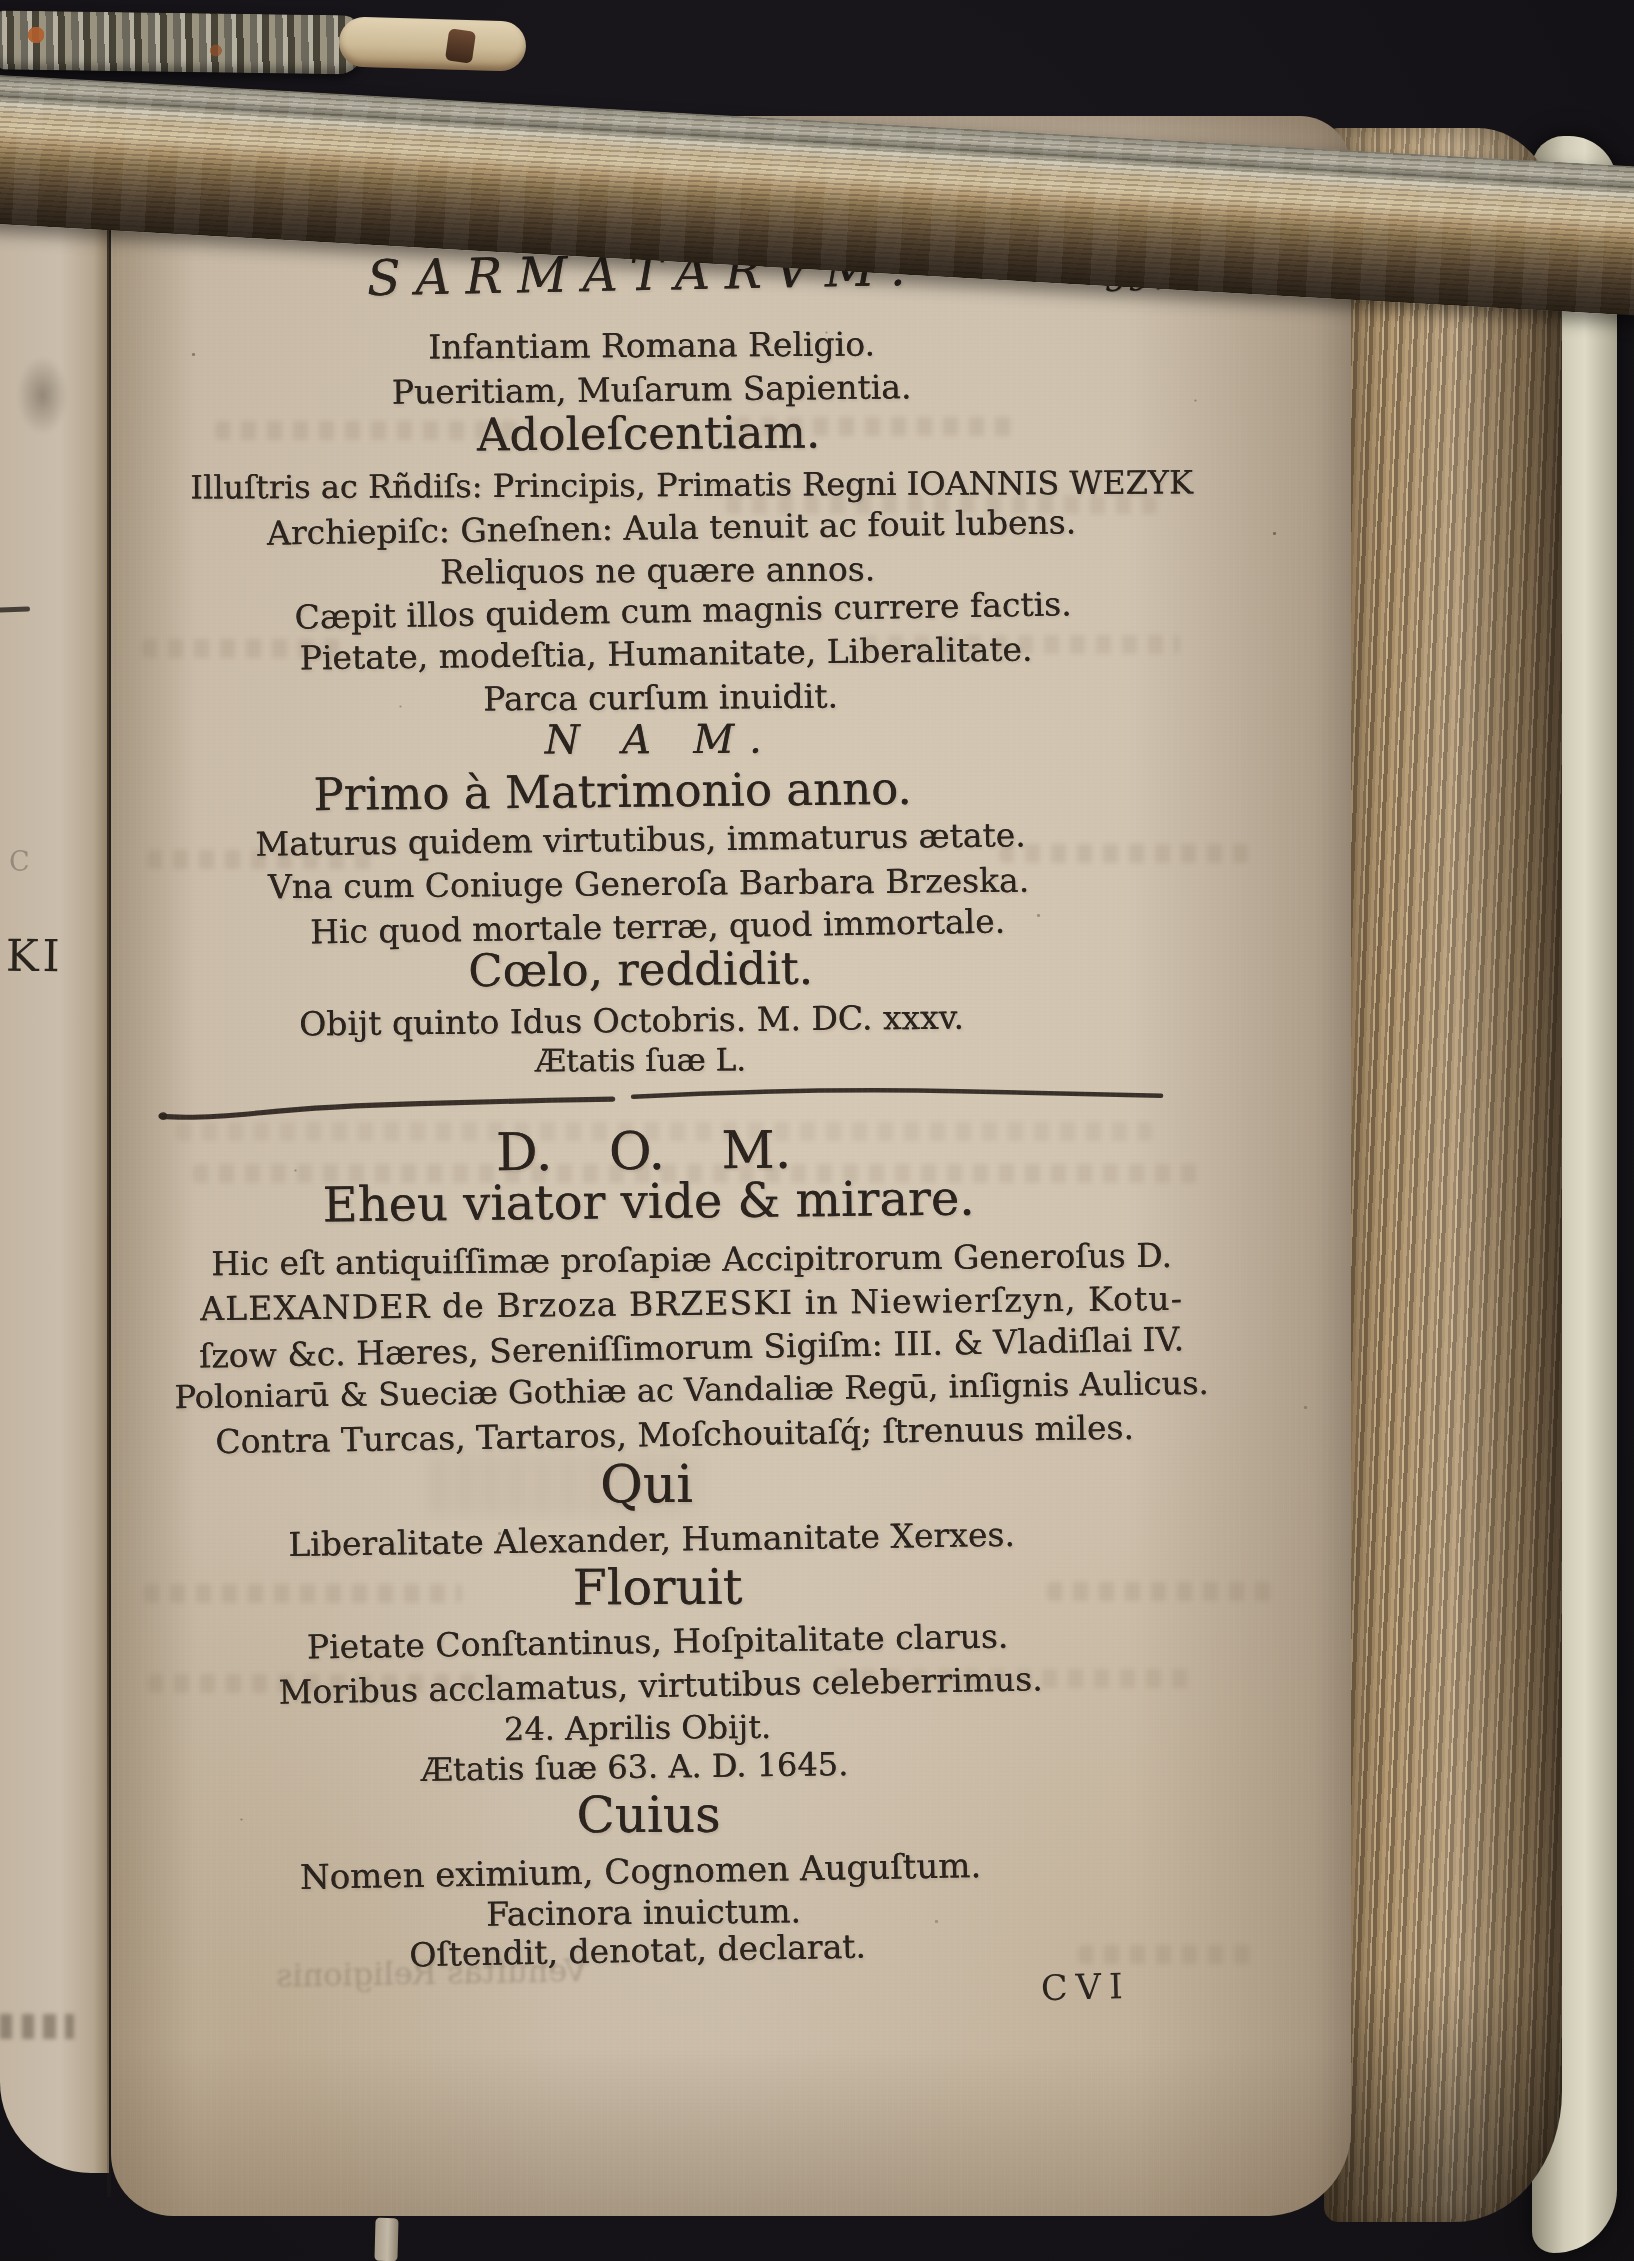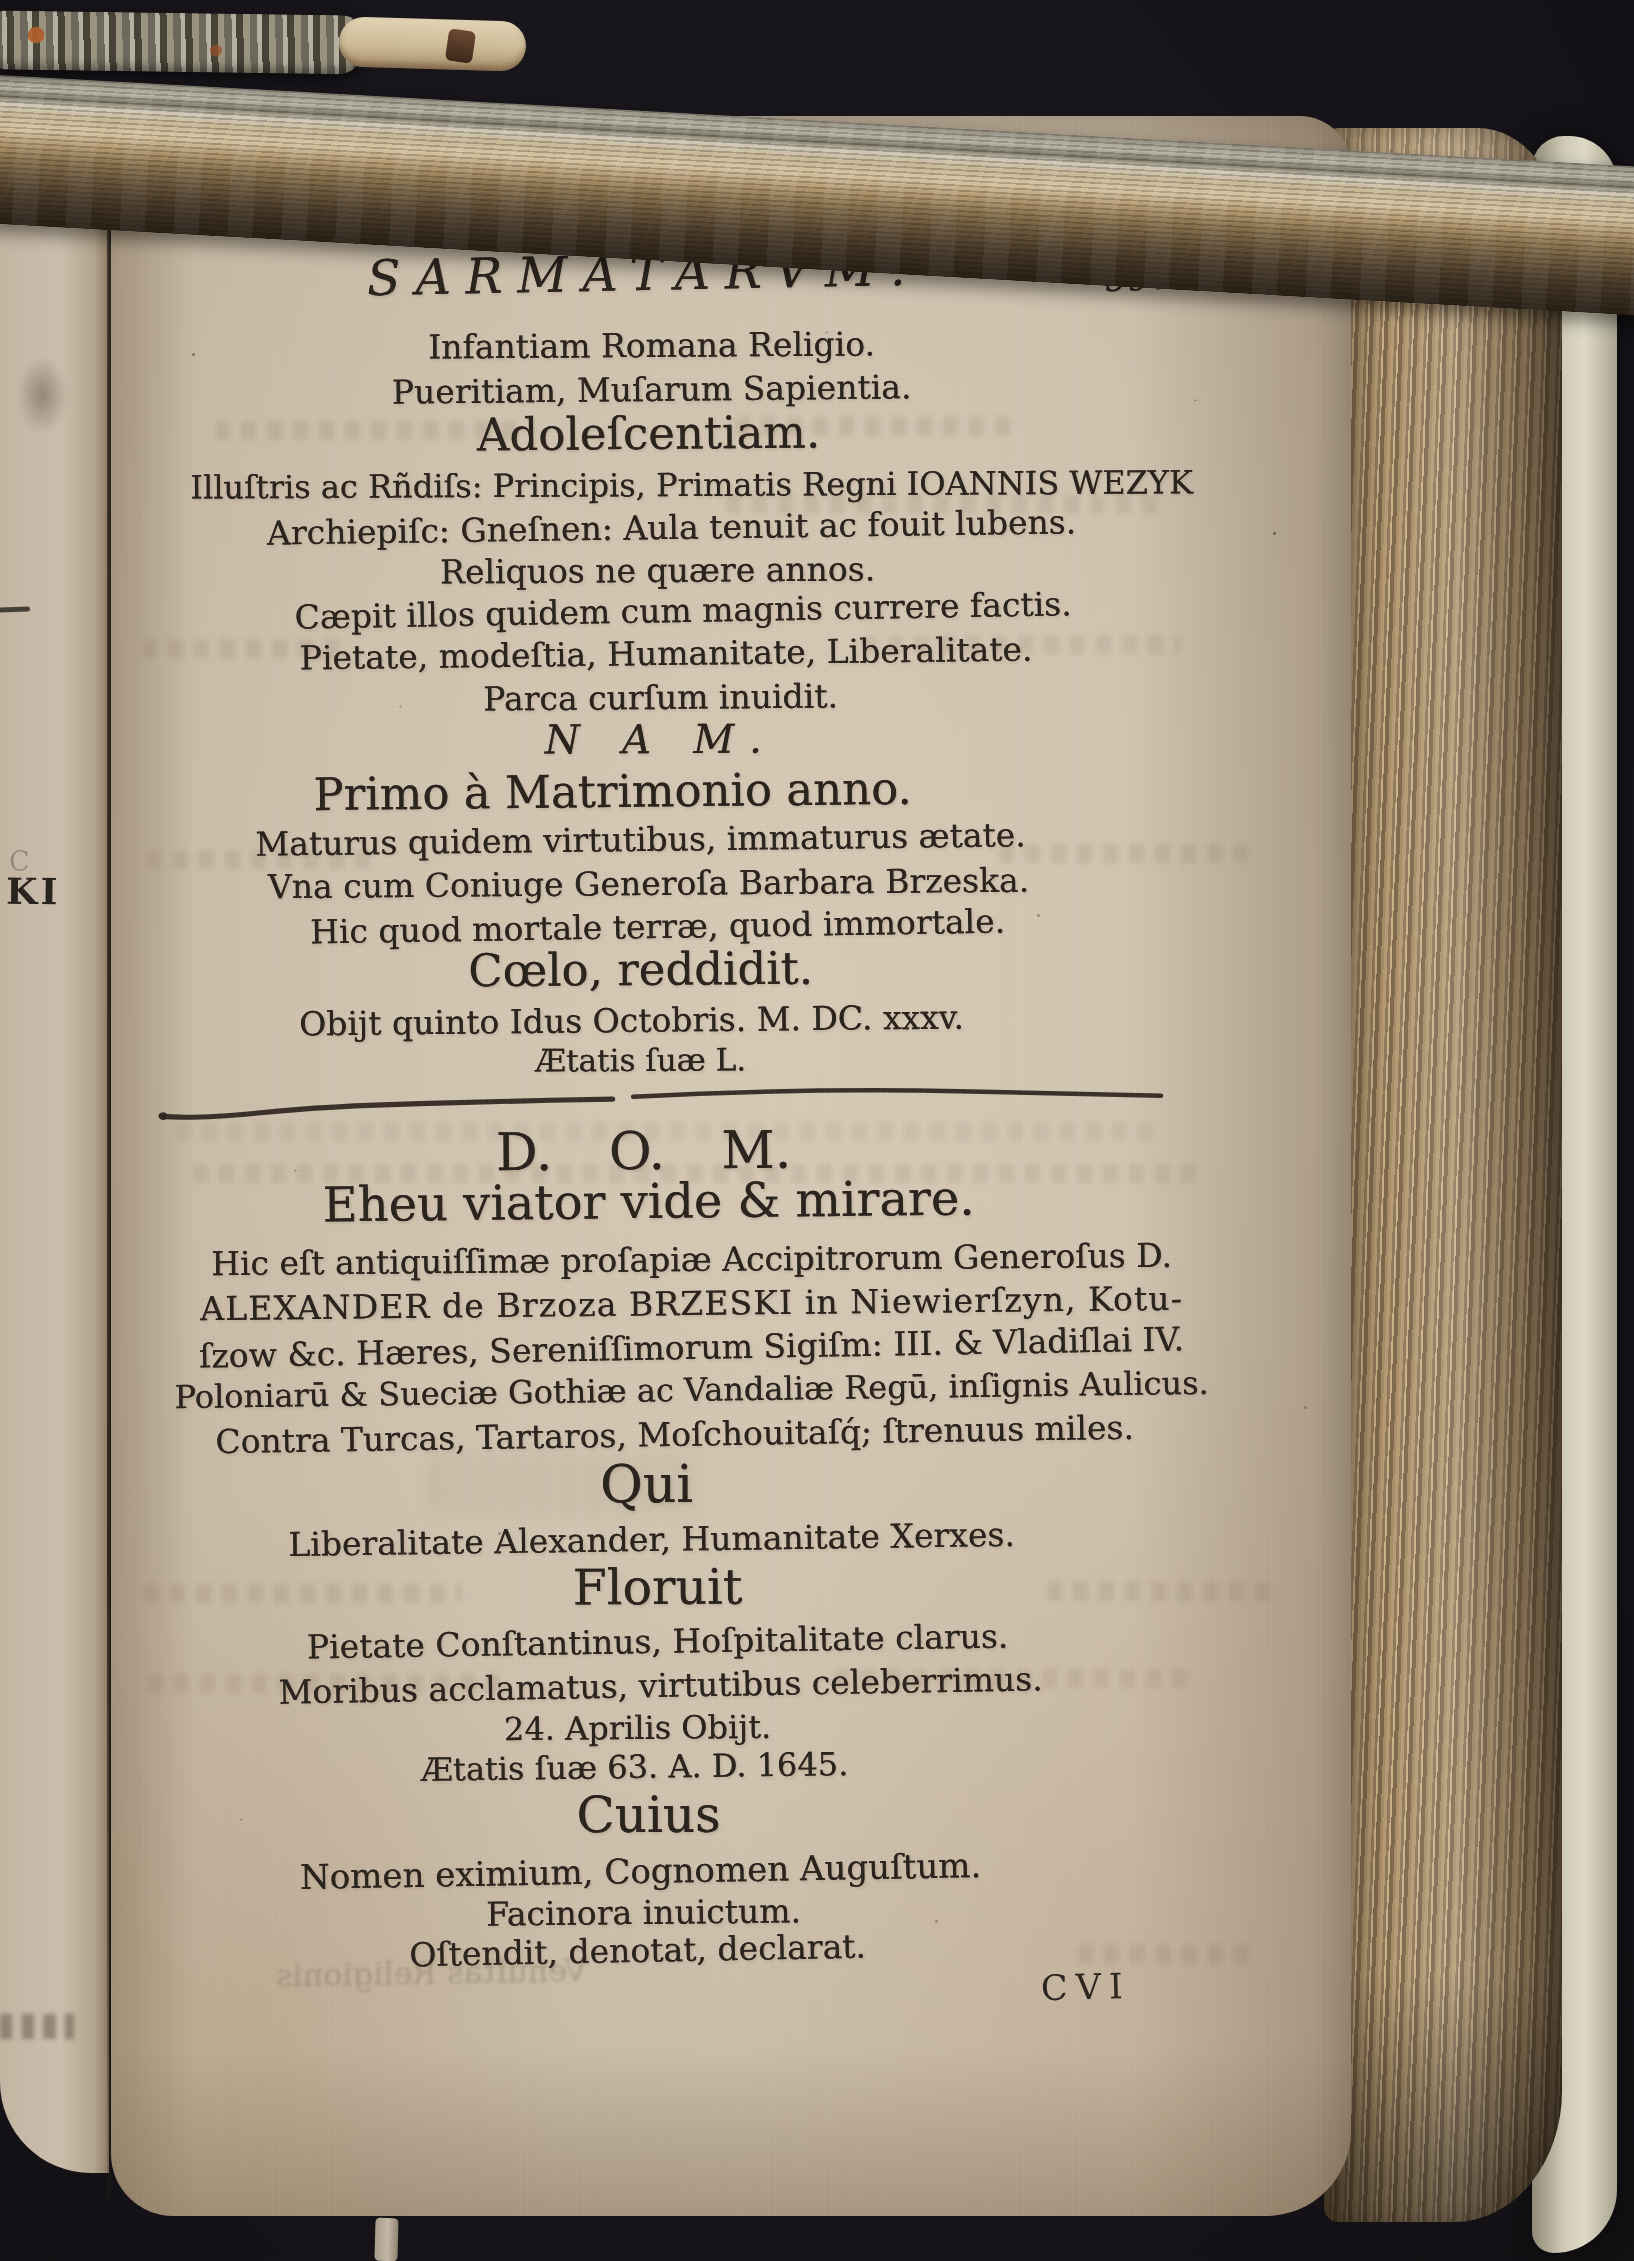--- a/index.html
+++ b/index.html
@@ -86,21 +86,21 @@
 <div class="stage">
 
   <div class="vellum"></div>
   <div class="vellum-corner"></div>
   <div class="fore-edge"></div>
 
   <div class="left-sliver">
     <div class="frag" style="left:17px;top:238px;width:51px;height:79px;background:radial-gradient(ellipse,rgba(50,40,30,.35),rgba(50,40,30,0) 70%);filter:blur(1.7px);"></div>
     <div class="frag" style="left:-5.7px;top:489px;width:36px;height:4.5px;background:#2f2a24;border-radius:2.3px;opacity:.85;transform:rotate(-2deg);"></div>
     <div class="frag" style="left:9px;top:728px;font-size:27px;opacity:.3;">C</div>
-    <div class="frag" style="left:5.7px;top:752px;font-size:36px;font-weight:bold;letter-spacing:3.4px;transform:rotate(.5deg);">KI</div>
+    <div class="frag" style="left:5.7px;top:812px;font-size:44px;font-weight:normal;letter-spacing:3.4px;transform:rotate(.5deg);">KI</div>
     <div class="frag" style="left:0;top:1896px;width:74px;height:25px;background:repeating-linear-gradient(90deg,rgba(70,55,40,.4) 0 12.5px,transparent 12.5px 21.6px);filter:blur(2.3px);"></div>
   </div>
 
   <div class="gutter-line"></div>
 
   <div class="page">
     <div class="specks"></div>
 
     <div class="ghost" style="left:104px;top:305px;width:306px;opacity:.3;"></div>
     <div class="ghost" style="left:624px;top:301px;width:284px;opacity:.3;"></div>

